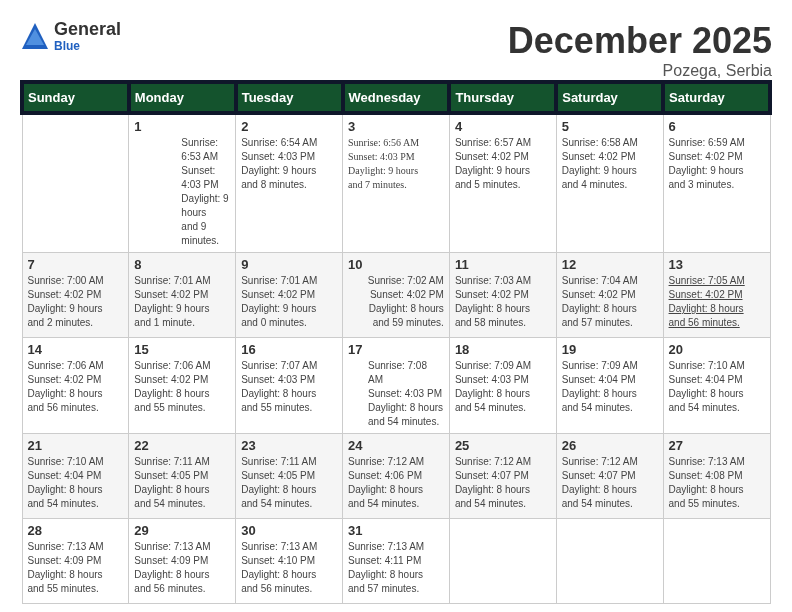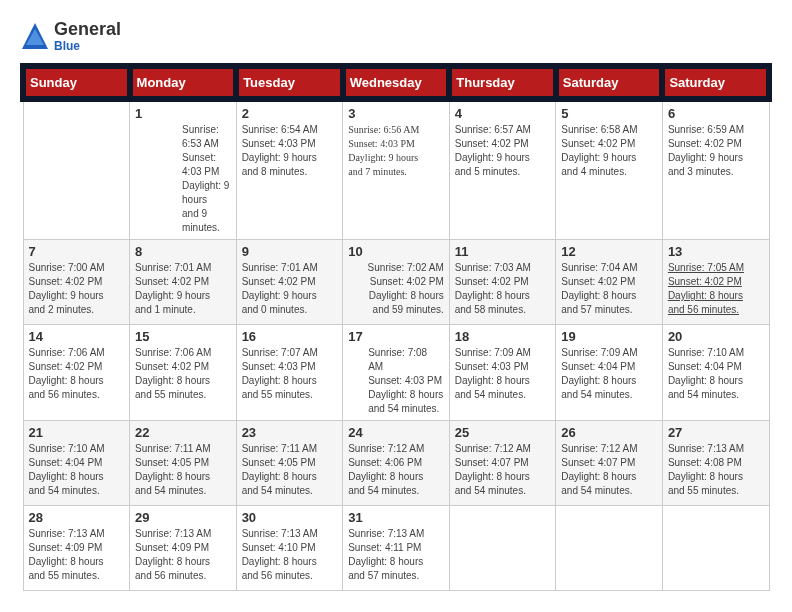--- a/index.html
+++ b/index.html
@@ -7,21 +7,20 @@
       font-family: Arial, sans-serif;
       background: #fff;
       width: 792px;
       min-height: 612px;
       padding: 20px;
     }
     .header {
       display: flex;
       justify-content: space-between;
       align-items: flex-start;
-      margin-bottom: 10px;
     }
     .logo {
       display: flex;
       align-items: center;
       gap: 4px;
     }
     .logo-text {
       display: flex;
       flex-direction: column;
       line-height: 1.1;
@@ -51,26 +50,26 @@
     .location {
       font-size: 16px;
       color: #555;
     }
     table {
       width: 100%;
       border-collapse: collapse;
       table-layout: fixed;
     }
     thead th {
-      background-color: #b91c1c;
+      background-color: #14532d;
       color: #fff;
       padding: 6px 4px;
       font-size: 13px;
       text-align: left;
-      border: 6px solid #0f172a;
+      border: 4px solid #0f172a;
     }
     td {
       border: 1px solid #ccc;
       vertical-align: top;
       padding: 4px 5px;
       font-size: 10.5px;
       color: #333;
       height: 85px;
     }
     .day-num {
@@ -101,20 +100,22 @@
     <svg class="logo-icon" viewBox="0 0 30 30">
       <polygon points="15,2 28,28 2,28" fill="#2060c0"></polygon>
       <polygon points="15,8 24,24 6,24" fill="#5090e0"></polygon>
     </svg>
     <div class="logo-text">
       <span class="logo-general">General</span>
       <span class="logo-blue">Blue</span>
     </div>
   </div>
   <div class="title-area">
+    <div class="month-title">December 2025</div>
+    <div class="location">Pozega, Serbia</div>
   </div>
 </div>
 
 <table>
   <thead>
     <tr>
     <th>Sunday</th>
         <th>Monday</th>
         <th>Tuesday</th>
         <th>Wednesday</th>

